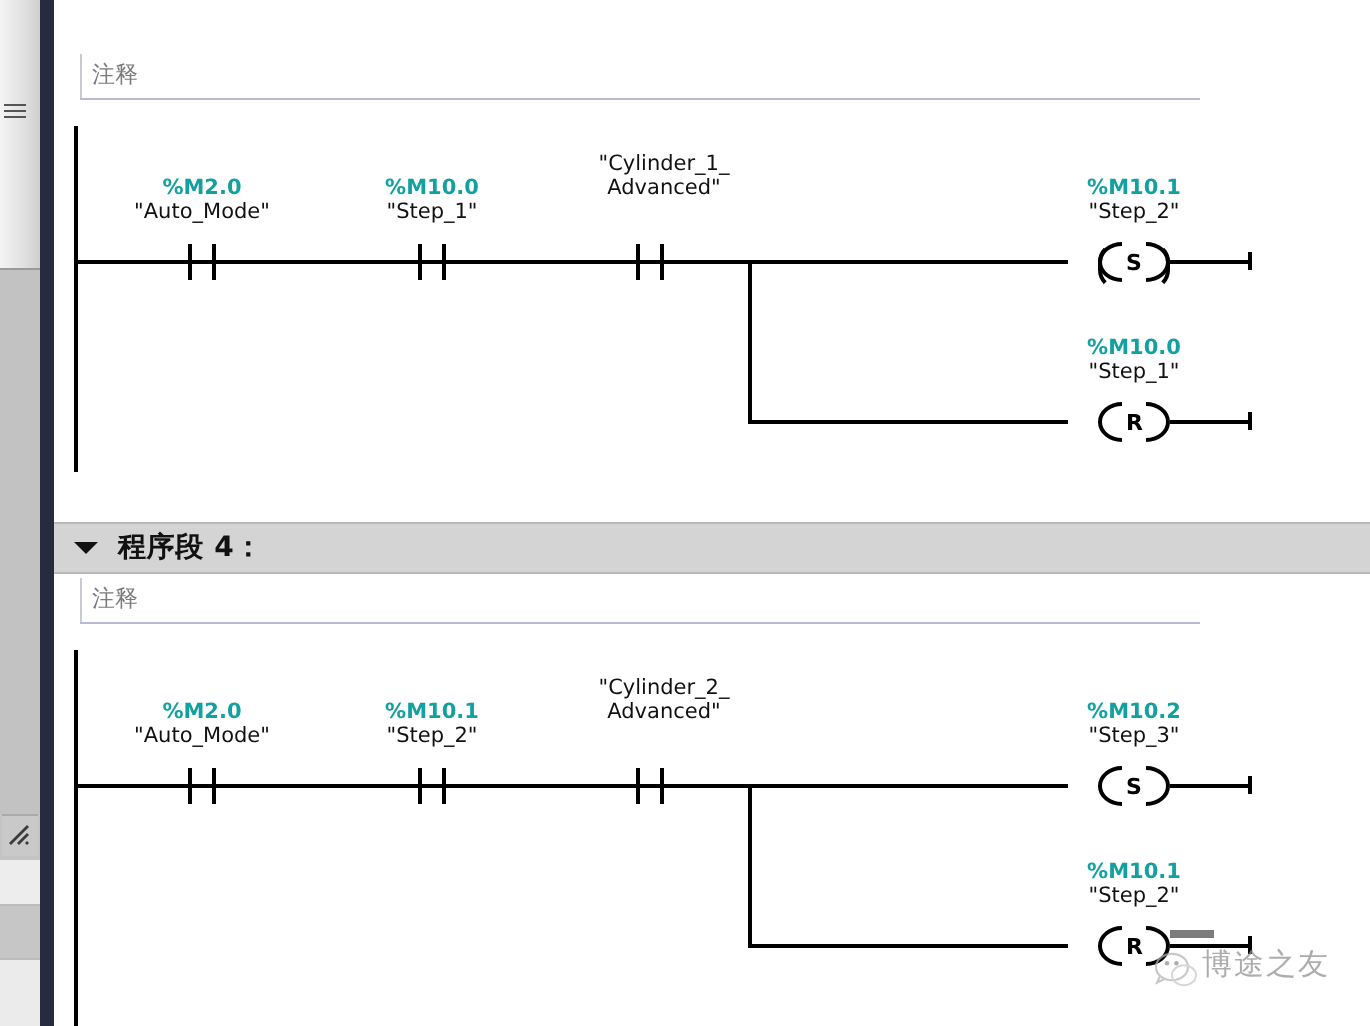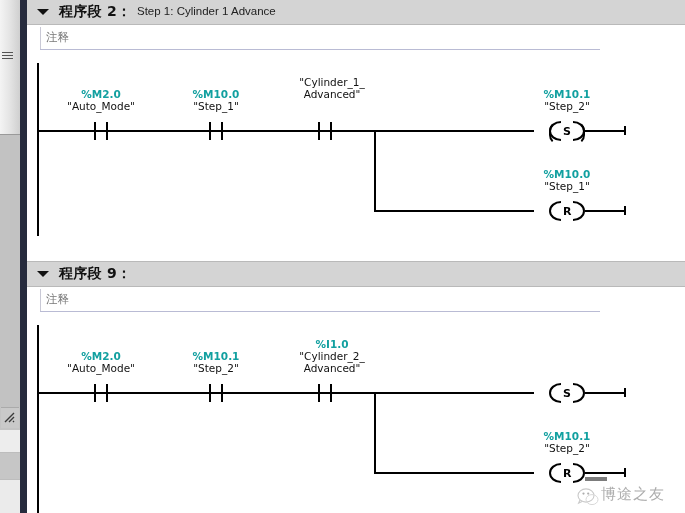--- a/index.html
+++ b/index.html
@@ -75,21 +75,21 @@
   
   .lbl{position:absolute;text-align:center;line-height:12px;white-space:nowrap;}
   .lbl .addr{display:block;font-size:10.5px;font-weight:bold;color:#12a0a0;
     font-family:"DejaVu Sans","Liberation Sans",sans-serif;}
   .lbl .sym{display:block;font-size:10.5px;color:#111;
     font-family:"DejaVu Sans","Liberation Sans",sans-serif;}
   .lbl .sym2{display:block;font-size:10.5px;color:#111;
     font-family:"DejaVu Sans","Liberation Sans",sans-serif;}
 
   
-  .watermark{position:absolute;right:4px;bottom:0;width:108px;height:34px;opacity:.72;}
+  .watermark{position:absolute;right:4px;bottom:12px;width:108px;height:34px;opacity:.72;}
   .wm-bar{position:absolute;right:74px;top:-2px;width:22px;height:4px;background:#4a4a4a;}
   .wm-icon{position:absolute;left:4px;top:8px;width:22px;height:20px;}
   .wm-text{position:absolute;left:28px;top:6px;font-size:15px;color:#8e8e8e;
     letter-spacing:1px;font-family:"DejaVu Sans","Liberation Sans",sans-serif;}
 </style>
 </head>
 <body>
 
 <div id="root">
 
@@ -109,25 +109,20 @@
     </div>
     <div class="gutter-seg s1"></div>
     <div class="gutter-seg s2"></div>
     <div class="gutter-seg s3"></div>
     <div class="gutter-darkline"></div>
   </div>
   <div class="railsep"></div>
 
   <div class="canvas">
 
-    <div class="nw-header" style="top:0;left:0;width:658px;">
-      <div class="nw-arrow"></div>
-      <div class="nw-title">程序段 2：</div>
-      <div class="nw-desc">Step 1: Cylinder 1 Advance</div>
-    </div>
 
     <div class="nw-comment" style="top:27px;left:13px;width:560px;">
       <div class="cborder-l"></div>
       <div class="ctext">注释</div>
       <div class="cunder" style="width:560px;"></div>
     </div>
 
     <div class="rung" style="top:0;left:0;width:658px;height:250px;">
 
       <div class="railL" style="left:10px;top:63px;height:173px;"></div>
@@ -199,21 +194,21 @@
         <div class="ltr" style="left:14px;top:4px;">R</div>
       </div>
       <div class="wire h" style="left:558px;top:210px;width:40px;"></div>
       <div class="endtick" style="left:597px;top:206px;"></div>
     </div>
 
     <div style="position:absolute;left:0;top:261px;width:658px;height:1px;background:#b9b9b9;"></div>
 
     <div class="nw-header" style="top:262px;left:0;width:658px;">
       <div class="nw-arrow"></div>
-      <div class="nw-title">程序段 9：</div>
+      <div class="nw-title">程序段 4：</div>
     </div>
 
     <div class="nw-comment" style="top:289px;left:13px;width:560px;">
       <div class="cborder-l"></div>
       <div class="ctext">注释</div>
       <div class="cunder" style="width:560px;"></div>
     </div>
 
     <div class="rung" style="top:262px;left:0;width:658px;height:251px;">
 
@@ -233,33 +228,36 @@
       <div class="lbl" style="left:139px;top:88px;width:100px;">
         <span class="addr">%M10.1</span>
         <span class="sym">"Step_2"</span>
       </div>
       <div class="contact" style="left:182px;top:122px;">
         <div class="bl"></div>
           <div class="br"></div>
       </div>
 
       <div class="lbl" style="left:245px;top:76px;width:120px;">
-        <span class="addr">%I1.0</span>
         <span class="sym">"Cylinder_2_</span>
         <span class="sym2">Advanced"</span>
       </div>
       <div class="contact" style="left:291px;top:122px;">
         <div class="bl"></div>
           <div class="br"></div>
       </div>
 
       <div class="wire v" style="left:347px;top:130px;height:82px;"></div>
       <div class="wire h" style="left:347px;top:210px;width:160px;"></div>
       <div class="wire h" style="left:347px;top:130px;width:160px;"></div>
 
+      <div class="lbl" style="left:490px;top:88px;width:100px;">
+        <span class="addr">%M10.2</span>
+        <span class="sym">"Step_3"</span>
+      </div>
       <div class="coil" style="left:522px;top:121px;">
         <div class="lt">
           <svg width="36" height="20" viewBox="0 0 36 20">
             <path d="M12 1 A11 9 0 0 0 12 19" stroke="#000" stroke-width="2" fill="none"></path>
             <path d="M24 1 A11 9 0 0 1 24 19" stroke="#000" stroke-width="2" fill="none"></path>
           </svg>
         </div>
         <div class="ltr" style="left:14px;top:4px;">S</div>
       </div>
       <div class="wire h" style="left:558px;top:130px;width:40px;"></div>

